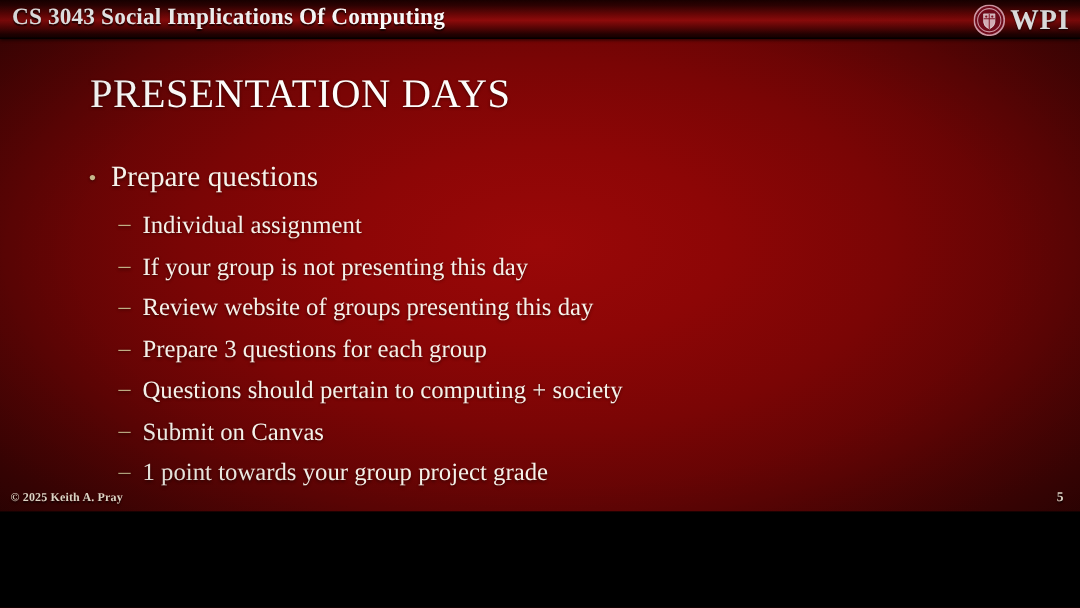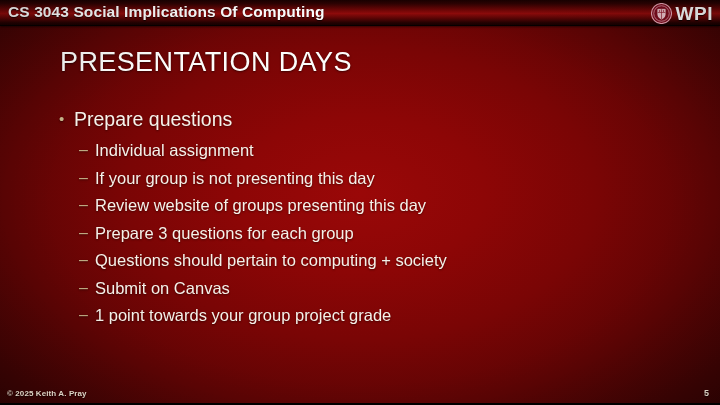--- a/index.html
+++ b/index.html
@@ -3,23 +3,23 @@
 <meta charset="utf-8">
 <style>
   html, body {
     margin: 0;
     padding: 0;
     background: #000;
   }
   #slide {
     position: relative;
     width: 720px;
-    height: 403px;
+    height: 341px;
     overflow: hidden;
-    font-family: Liberation Sans, sans-serif;
+    font-family: Liberation Serif, serif;
     background:
       radial-gradient(ellipse 78% 86% at 50% 48%,
         #9a0808 0%,
         #8d0606 22%,
         #7a0505 42%,
         #5d0404 63%,
         #3d0303 82%,
         #240202 100%),
       #200202;
   }

